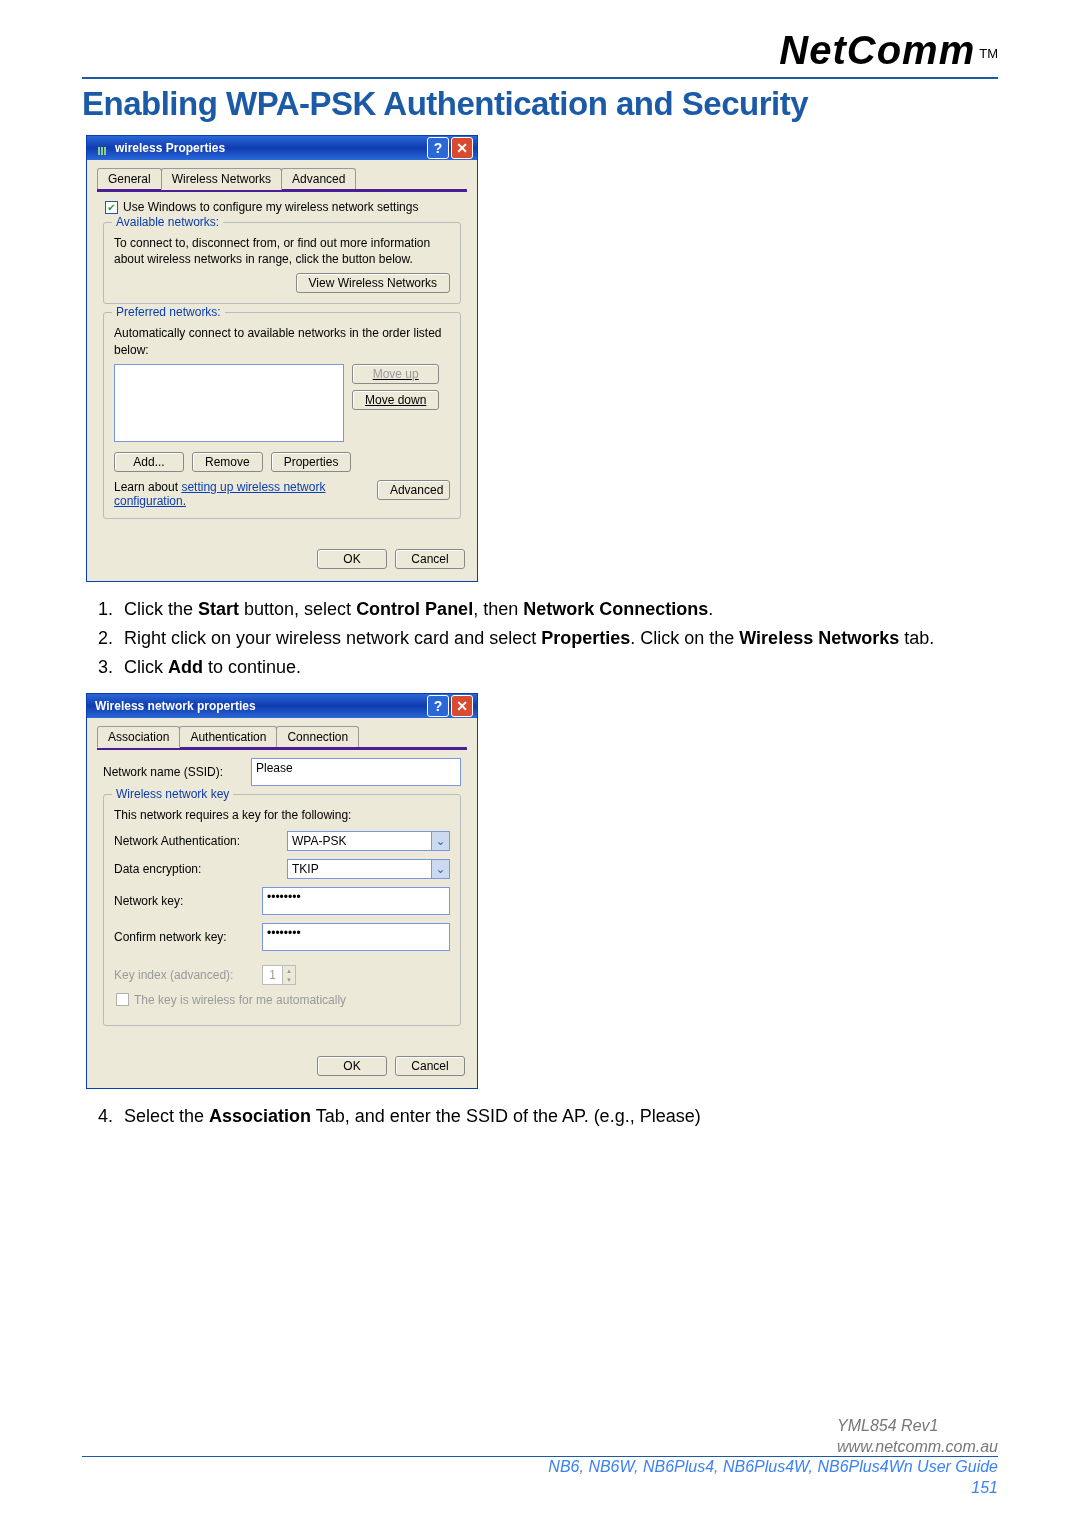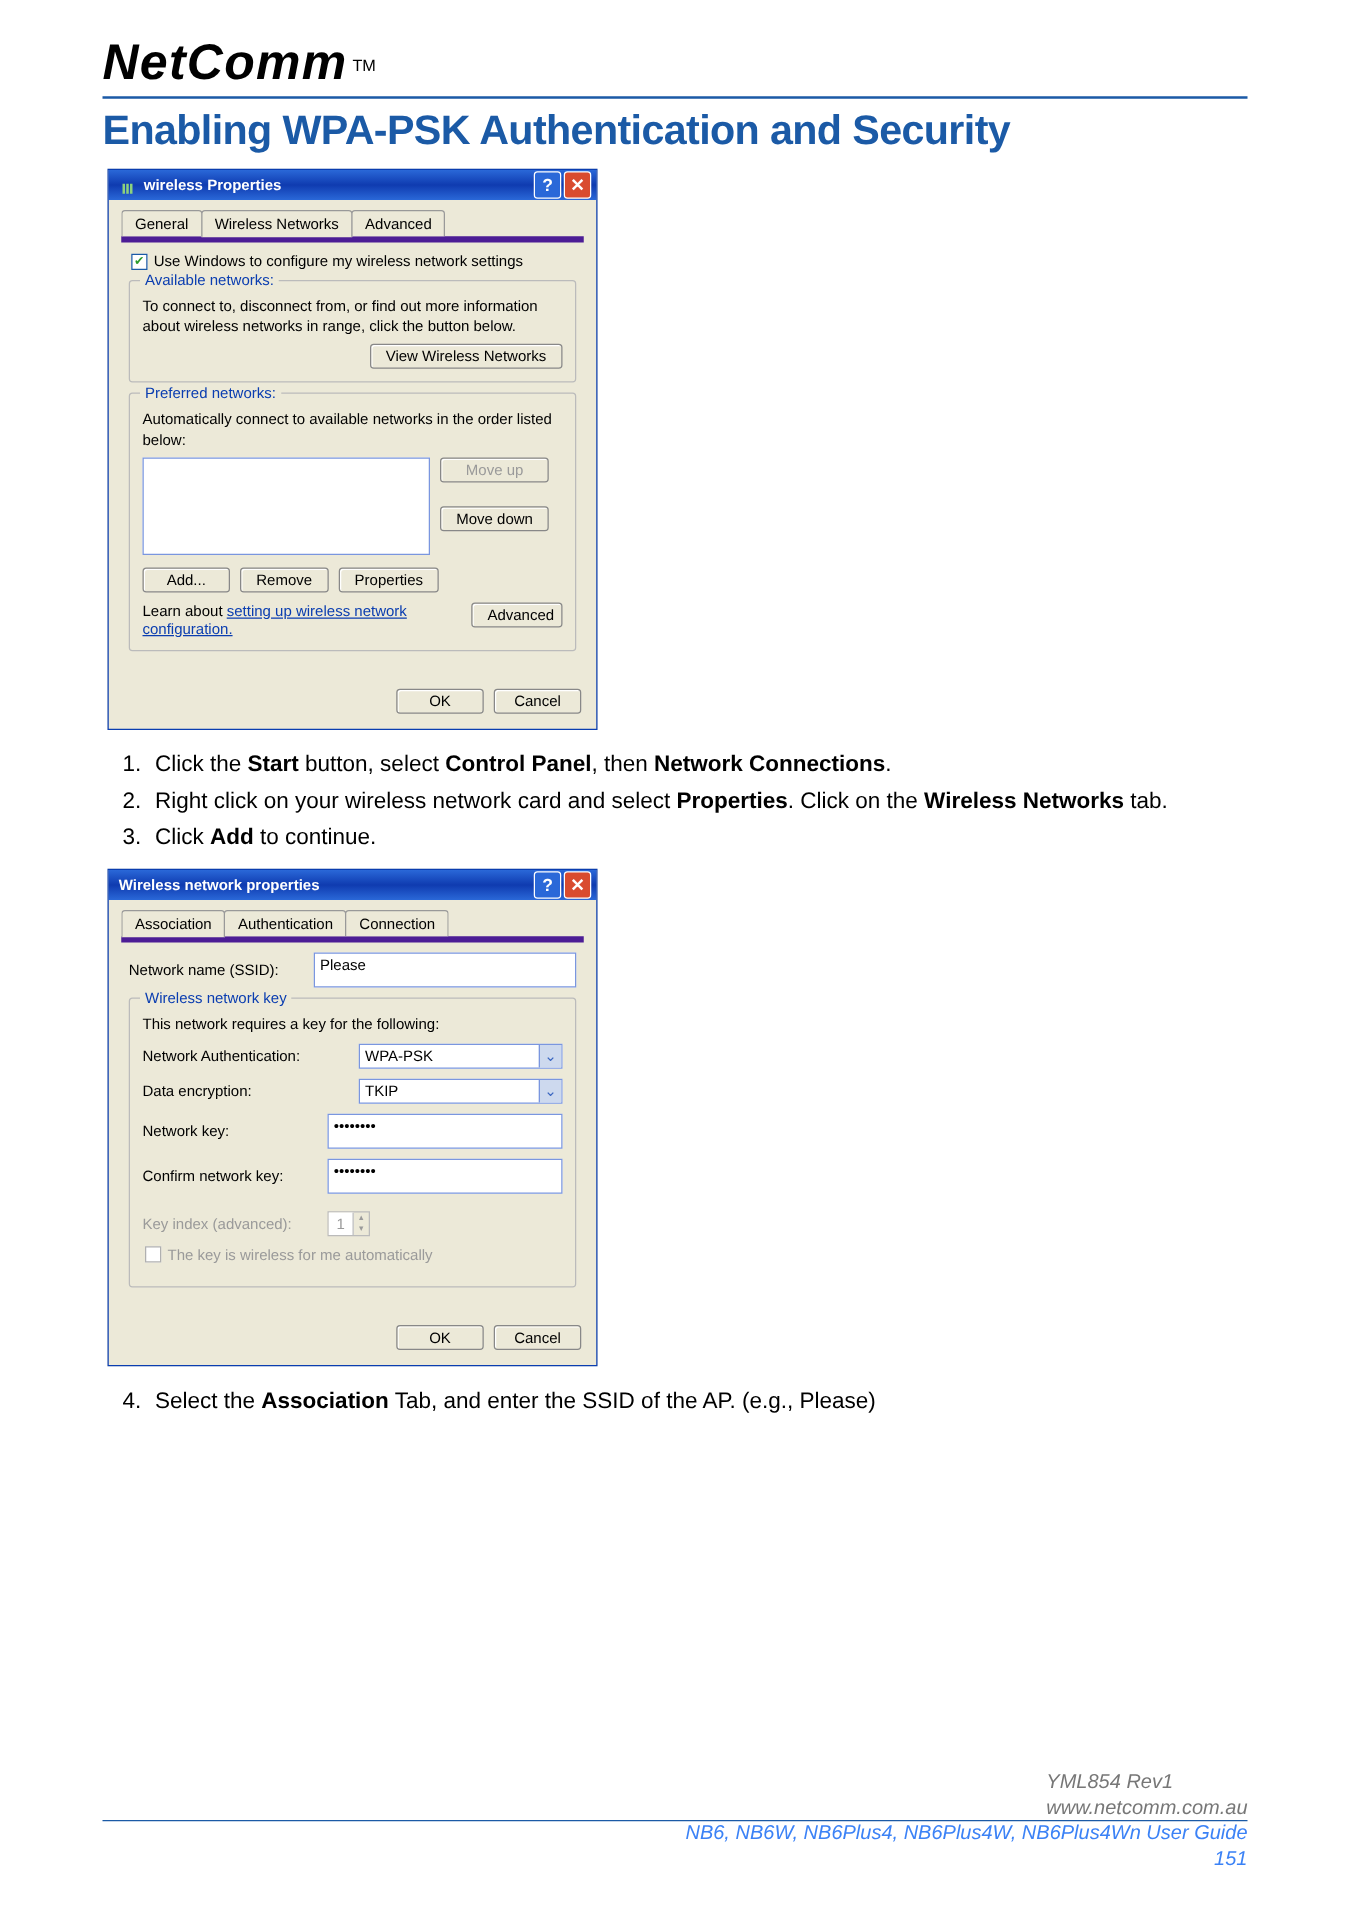--- a/index.html
+++ b/index.html
@@ -6,20 +6,21 @@
   body {
     font-family: Arial, Helvetica, sans-serif;
     background: #fff;
     width: 1080px;
     height: 1527px;
     position: relative;
     padding: 28px 82px 40px 82px;
   }
   .header-row {
     display: flex;
+    justify-content: flex-end;
     align-items: center;
     margin-bottom: 4px;
   }
   .logo {
     font-size: 40px;
     font-style: italic;
     font-weight: 900;
     letter-spacing: 1px;
     font-family: 'Arial Black', sans-serif;
   }
@@ -80,21 +81,21 @@
     justify-content: center;
     font-weight: bold;
     font-size: 14px;
   }
   .tb-btn.help { background: #2a68d8; }
   .dlg-body {
     padding: 8px 10px 12px 10px;
   }
   .tabs {
     display: flex;
-    border-bottom: 5px solid #4c1d95;
+    border-bottom: 3px solid #4c1d95;
     margin-bottom: 8px;
   }
   .tab {
     padding: 3px 10px;
     border: 1px solid #999;
     border-bottom: none;
     background: #ece9d8;
     position: relative;
     margin-right: -1px;
     border-top-left-radius: 3px;
@@ -163,22 +164,23 @@
   }
   .pref-list {
     background: #fff;
     border: 1px solid #7a96df;
     width: 230px;
     height: 78px;
   }
   .pref-btns {
     display: flex;
     flex-direction: column;
-    gap: 19px;
+    gap: 6px;
     justify-content: flex-start;
+    text-decoration: underline;
   }
   .pref-actions {
     display: flex;
     gap: 8px;
     margin-top: 10px;
   }
   .learn-row {
     display: flex;
     justify-content: space-between;
     align-items: flex-start;

